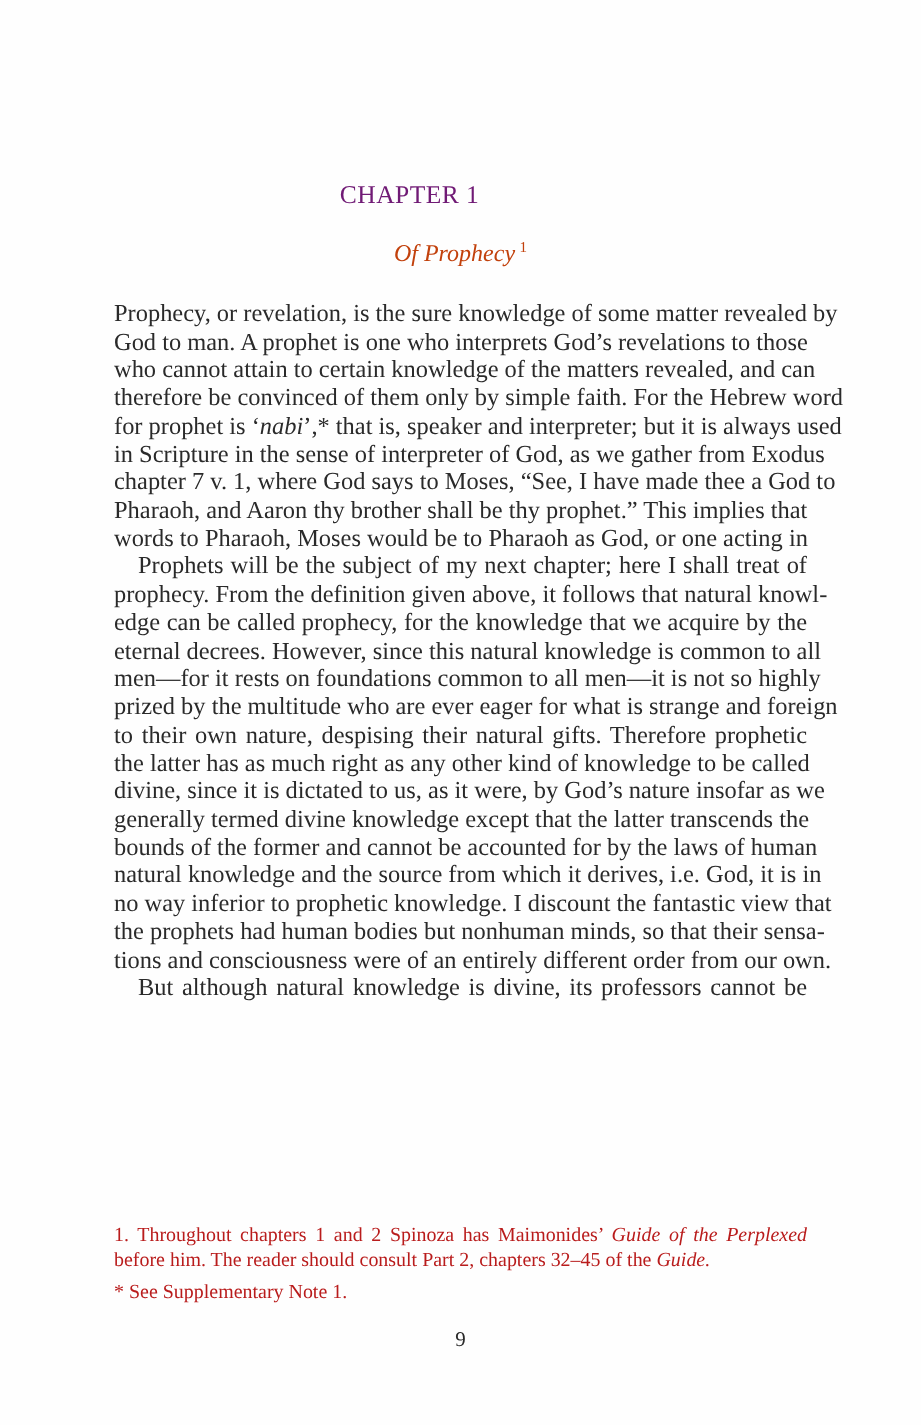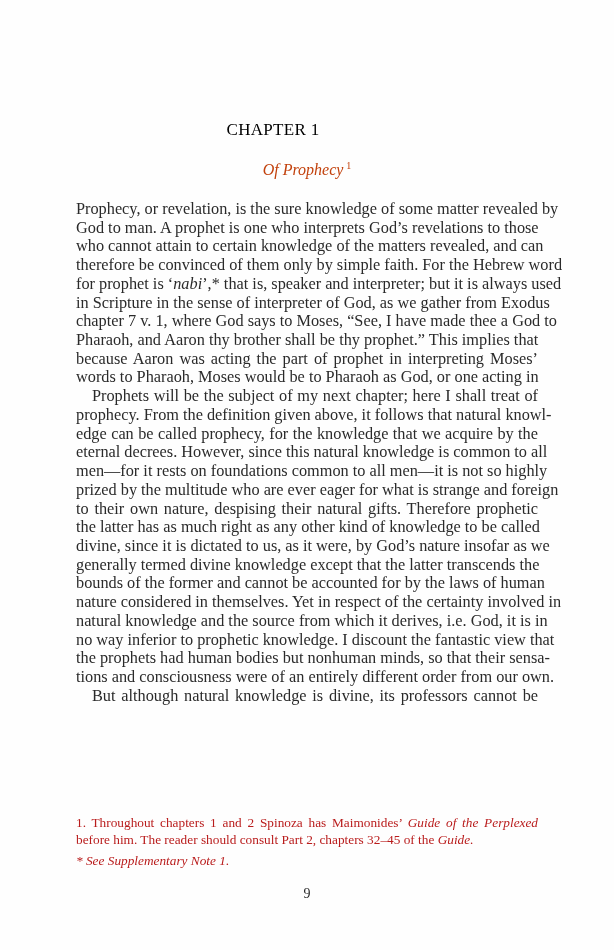--- a/index.html
+++ b/index.html
@@ -1,69 +1,67 @@
 <!DOCTYPE html>
 <html><head>
   <meta charset="utf-8">
   <style>
     html, body { margin: 0; padding: 0; background: #ffffff; }
     body { width: 614px; height: 950px; position: relative; overflow: hidden;
       font-family: "Liberation Serif", "DejaVu Serif", serif; color: #2a2a2a; }
     .page { position: absolute; left: 0; top: 0; width: 614px; height: 950px; background: #fefefe; }
     .chapter-title { position: absolute; top: 120px; left: 0; width: 546px; text-align: center;
-      font-size: 17px; letter-spacing: 0.3px; color: #000000; }
+      font-size: 17px; letter-spacing: 0.3px; color: #701a75; }
     .chapter-subtitle { position: absolute; top: 160px; left: 0; width: 614px; text-align: center;
       font-size: 16px; font-style: italic; color: #c2410c; }
     .chapter-subtitle sup { font-style: normal; font-size: 10px; vertical-align: 6px; margin-left: 3px; }
     .body-text { position: absolute; top: 200px; left: 76px; width: 462px; }
     .line { display: block; height: 18.73px; line-height: 18.73px; font-size: 16.3px;
       white-space: nowrap; text-align: justify; text-align-last: justify; }
     .line.last { text-align-last: left; }
     .line.indent { text-indent: 16px; }
     .footnotes { position: absolute; top: 814px; left: 76px; width: 462px; font-size: 13.3px; color: #b91c1c; }
     .fn-line { display: block; height: 17px; line-height: 17px; white-space: nowrap;
       text-align: justify; text-align-last: justify; }
     .fn-line.last { text-align-last: left; }
-    .fn-star { display: block; margin-top: 4px; height: 17px; line-height: 17px; white-space: nowrap; font-style: italic; }
+    .fn-star { display: block; margin-top: 4px; height: 17px; line-height: 17px; white-space: nowrap; }
     .page-number { position: absolute; top: 886px; left: 0; width: 614px; text-align: center; font-size: 14px; }
     i { font-style: italic; }
   </style>
 </head>
 <body>
 
 <div class="page">
   <div class="chapter-title">CHAPTER 1</div>
   <div class="chapter-subtitle"><span>Of Prophecy</span><sup>1</sup></div>
 
   <div class="body-text" id="body-text">
       <div>
         <span class="line">Prophecy, or revelation, is the sure knowledge of some matter revealed by</span>
         <span class="line">God to man. A prophet is one who interprets God’s revelations to those</span>
         <span class="line">who cannot attain to certain knowledge of the matters revealed, and can</span>
         <span class="line">therefore be convinced of them only by simple faith. For the Hebrew word</span>
         <span class="line">for prophet is ‘<i>nabi</i>’,* that is, speaker and interpreter; but it is always used</span>
         <span class="line">in Scripture in the sense of interpreter of God, as we gather from Exodus</span>
         <span class="line">chapter 7 v. 1, where God says to Moses, “See, I have made thee a God to</span>
         <span class="line">Pharaoh, and Aaron thy brother shall be thy prophet.” This implies that</span>
-        <span class="line">because Aaron was acting the part of prophet in interpreting Moses’</span>
         <span class="line">words to Pharaoh, Moses would be to Pharaoh as God, or one acting in</span>
       </div>
       <div>
         <span class="line indent">Prophets will be the subject of my next chapter; here I shall treat of</span>
         <span class="line">prophecy. From the definition given above, it follows that natural knowl-</span>
         <span class="line">edge can be called prophecy, for the knowledge that we acquire by the</span>
         <span class="line">eternal decrees. However, since this natural knowledge is common to all</span>
         <span class="line">men—for it rests on foundations common to all men—it is not so highly</span>
         <span class="line">prized by the multitude who are ever eager for what is strange and foreign</span>
         <span class="line">to their own nature, despising their natural gifts. Therefore prophetic</span>
         <span class="line">the latter has as much right as any other kind of knowledge to be called</span>
         <span class="line">divine, since it is dictated to us, as it were, by God’s nature insofar as we</span>
         <span class="line">generally termed divine knowledge except that the latter transcends the</span>
         <span class="line">bounds of the former and cannot be accounted for by the laws of human</span>
-        <span class="line">nature considered in themselves. Yet in respect of the certainty involved in</span>
         <span class="line">natural knowledge and the source from which it derives, i.e. God, it is in</span>
         <span class="line">no way inferior to prophetic knowledge. I discount the fantastic view that</span>
         <span class="line">the prophets had human bodies but nonhuman minds, so that their sensa-</span>
         <span class="line last">tions and consciousness were of an entirely different order from our own.</span>
       </div>
       <div>
         <span class="line indent">But although natural knowledge is divine, its professors cannot be</span>
       </div>
     </div>
 

